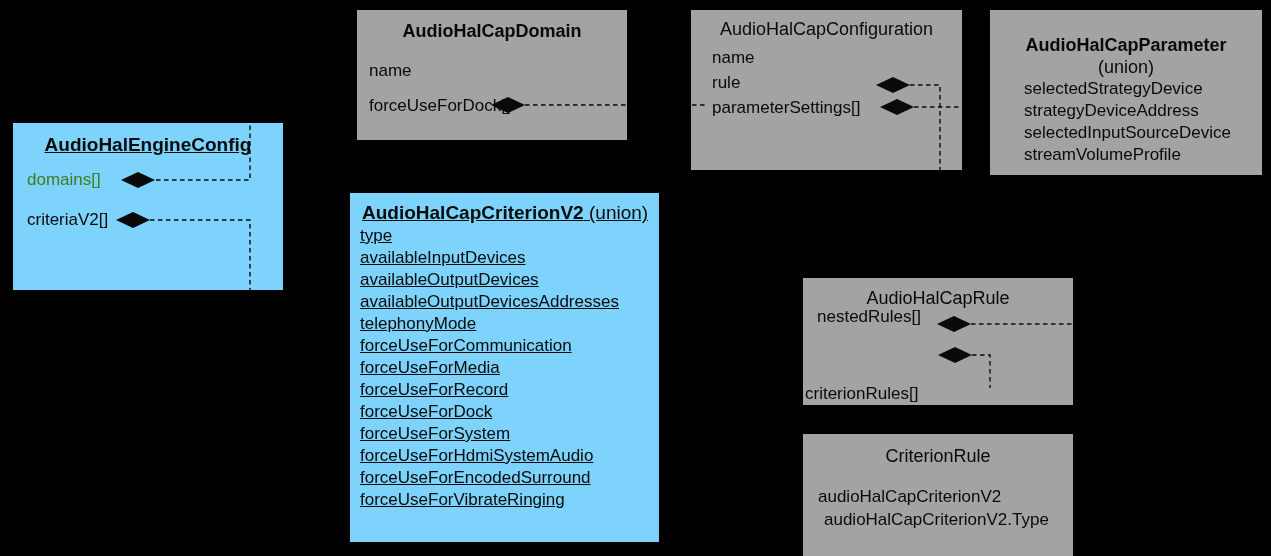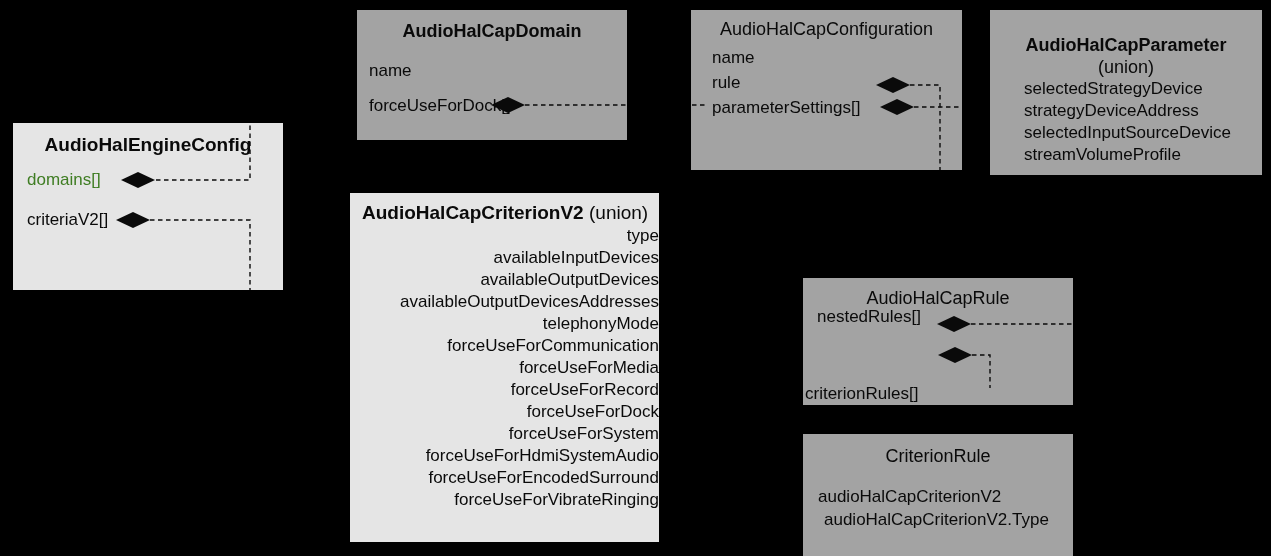--- a/index.html
+++ b/index.html
@@ -14,21 +14,21 @@
     background: #000000;
     font-family: "Liberation Sans", sans-serif;
     color: #0a0a0a;
     overflow: hidden;
   }
   .box {
     position: absolute;
     box-sizing: border-box;
   }
   .box.green { background: #a3a3a3; }
-  .box.gray  { background: #e5e5e5; }
+  .box.gray  { background: #7dd3fc; text-decoration: underline; }
 
   .box-title {
     text-align: center;
     font-size: 18px;
     font-weight: 400;
     line-height: 22px;
     white-space: nowrap;
   }
   .box-title.bold { font-weight: 700; }
   .box-subtitle {
@@ -70,21 +70,21 @@
   #box-parameter .fields { padding-left: 10px; margin-left: 24px; }
 
   
   #box-criterionv2 { left: 350px; top: 193px; width: 309px; height: 349px; padding-top: 8px; }
   #box-criterionv2 .box-title {
     text-align: left;
     padding-left: 12px;
     font-size: 19px;
     line-height: 24px;
   }
-  #box-criterionv2 .fields { padding-left: 10px; text-align: right; }
+  #box-criterionv2 .fields { padding-left: 10px; }
 
   
   #box-rule { left: 803px; top: 278px; width: 270px; height: 127px; padding-top: 9px; }
   #rule-nested    { left: 14px; top: 28px; text-align: center; }
   #rule-criterion { left: 2px; top: 67px; margin-top: 38px; }
 
   
   #box-criterionrule { left: 803px; top: 434px; width: 270px; height: 140px; padding-top: 11px; }
   #criterionrule-f0 { left: 15px; top: 52px; }
   #criterionrule-f1 { left: 21px; top: 75px; }

